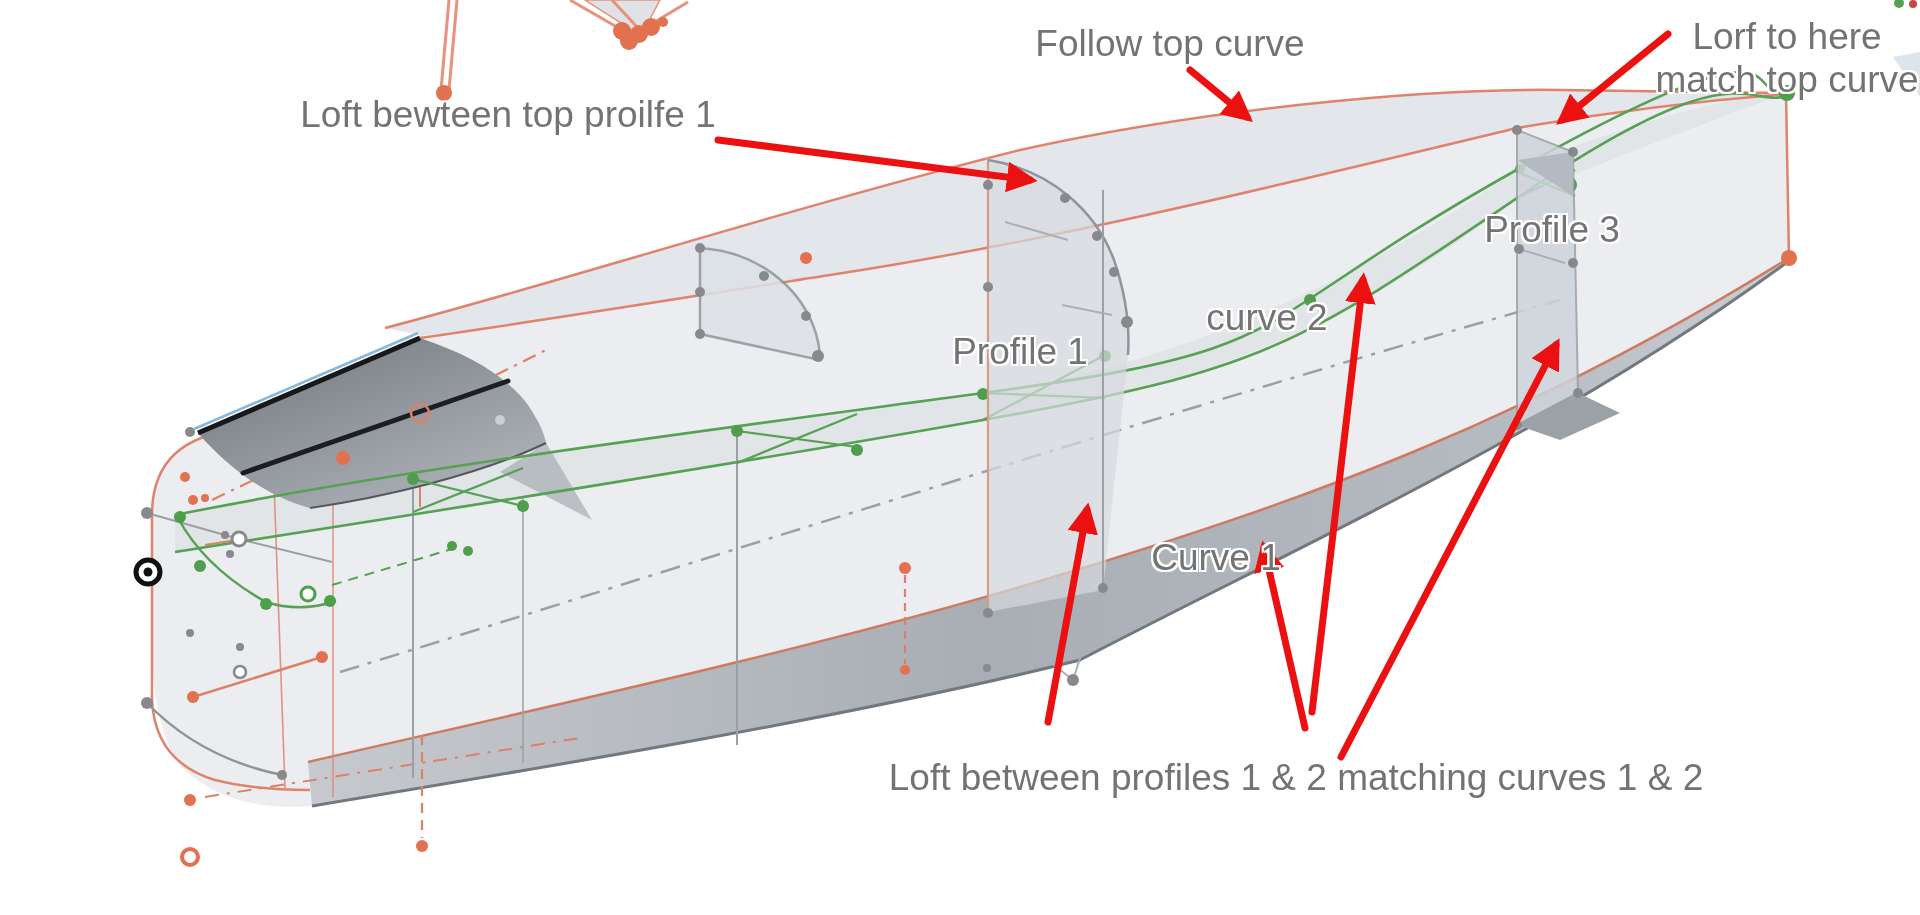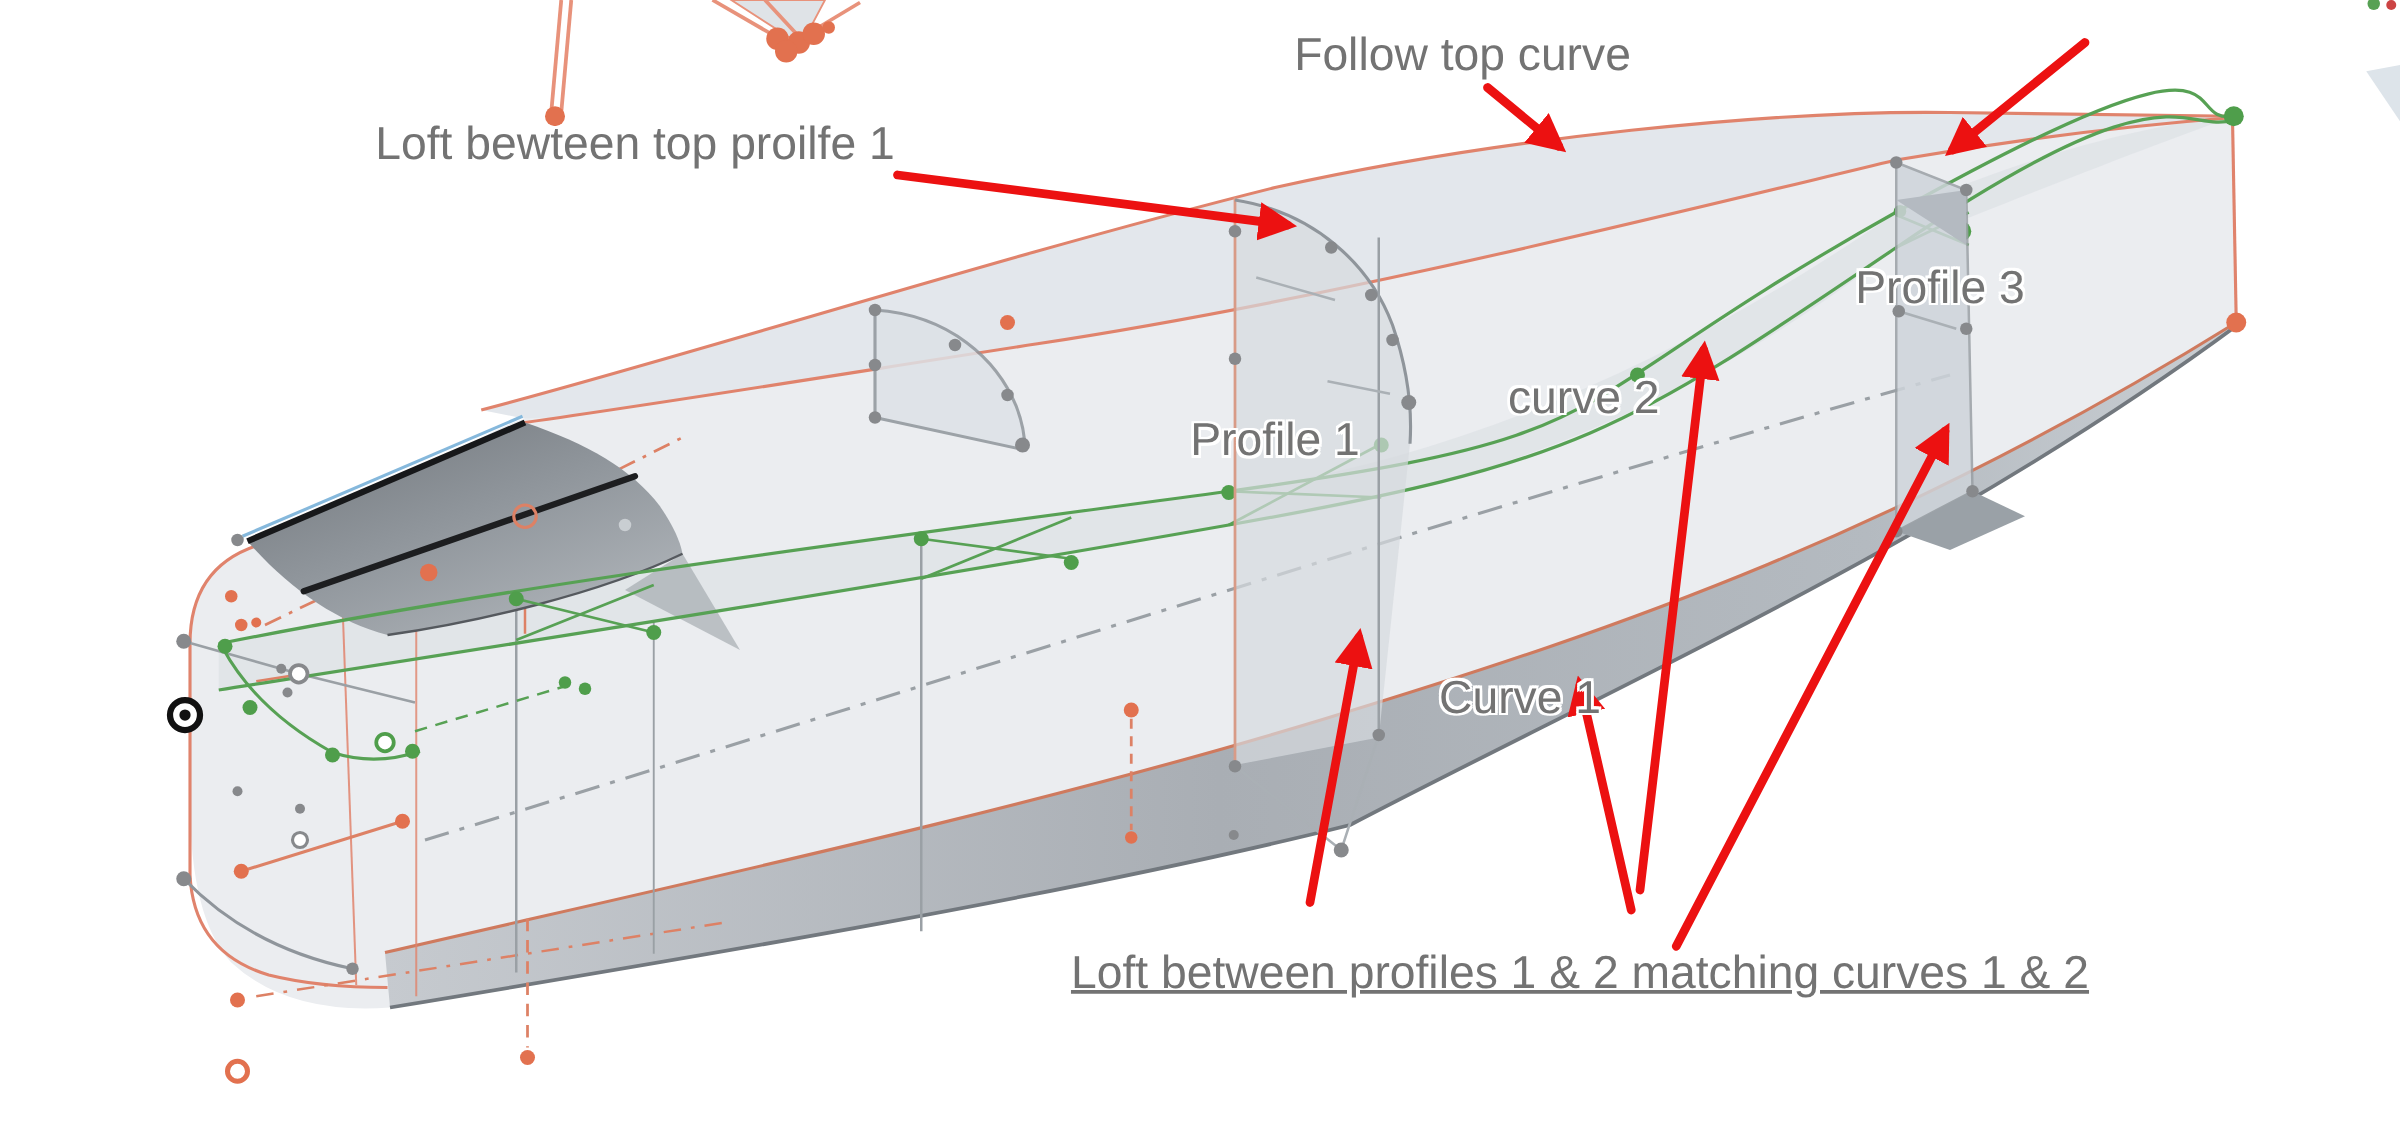--- a/index.html
+++ b/index.html
@@ -238,20 +238,24 @@
     <line x1="1305" y1="728" x2="1264" y2="548" marker-end="url(#arr)"></line>
     <line x1="1312" y1="712" x2="1363" y2="280" marker-end="url(#arr)"></line>
     <line x1="1341" y1="757" x2="1556" y2="345" marker-end="url(#arr)"></line>
   </g>
 </svg>
 
 <div class="lbl" style="left:1170px;top:22px;">
   <span>Follow top curve</span>
 </div>
 
+<div class="lbl" style="left:1787px;top:15px;">
+  <div>Lorf to here</div>
+  <div>match top curve</div>
+</div>
 
 <div class="lbl" style="left:508px;top:93px;">
   <div>Loft bewteen top proilfe 1</div>
 </div>
 
 <div class="lbl" style="left:1020px;top:330px;">
   <span>Profile 1</span>
 </div>
 
 <div class="lbl" style="left:1267px;top:296px;">
@@ -259,17 +263,17 @@
 </div>
 
 <div class="lbl" style="left:1552px;top:208px;">
   <span>Profile 3</span>
 </div>
 
 <div class="lbl" style="left:1216px;top:536px;">
   <span>Curve 1</span>
 </div>
 
-<div class="lbl" style="left:1264px;top:756px;text-decoration:underline;">
+<div class="lbl" style="left:1296px;top:756px;">
   <span>Loft between profiles 1 &amp; 2 matching curves 1 &amp; 2</span>
 </div>
 
 </div>
 
 </body></html>

